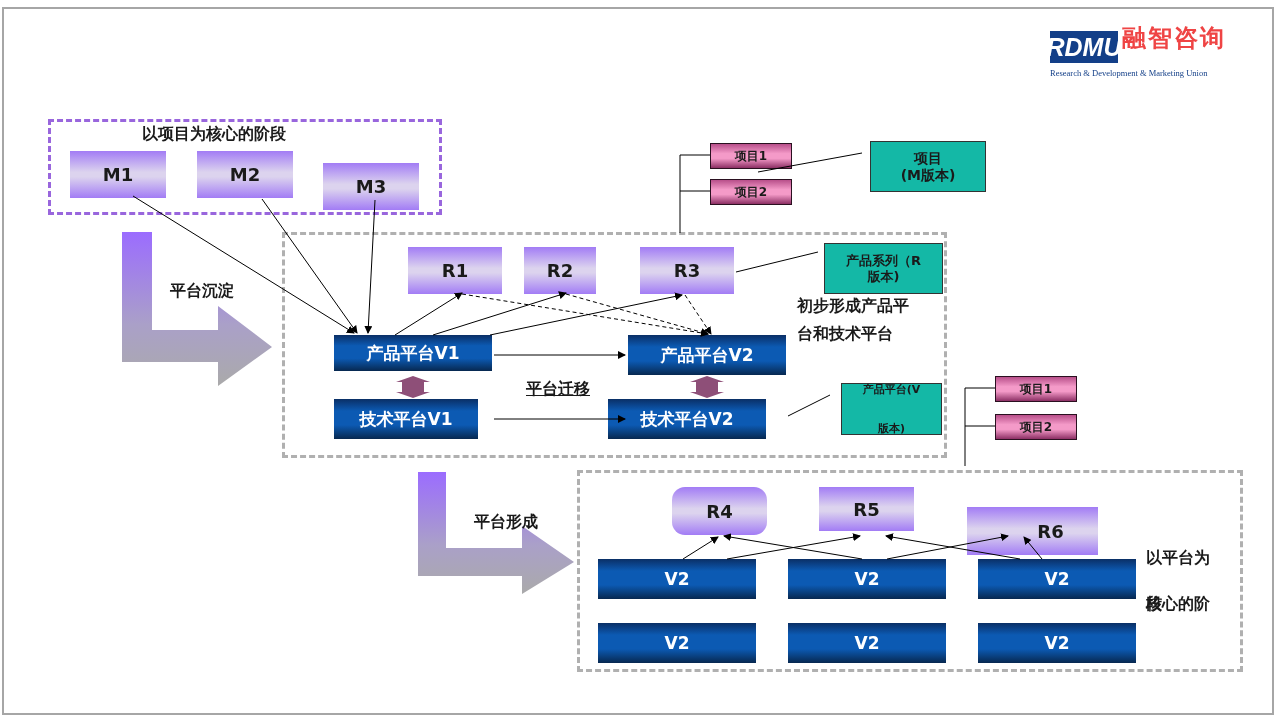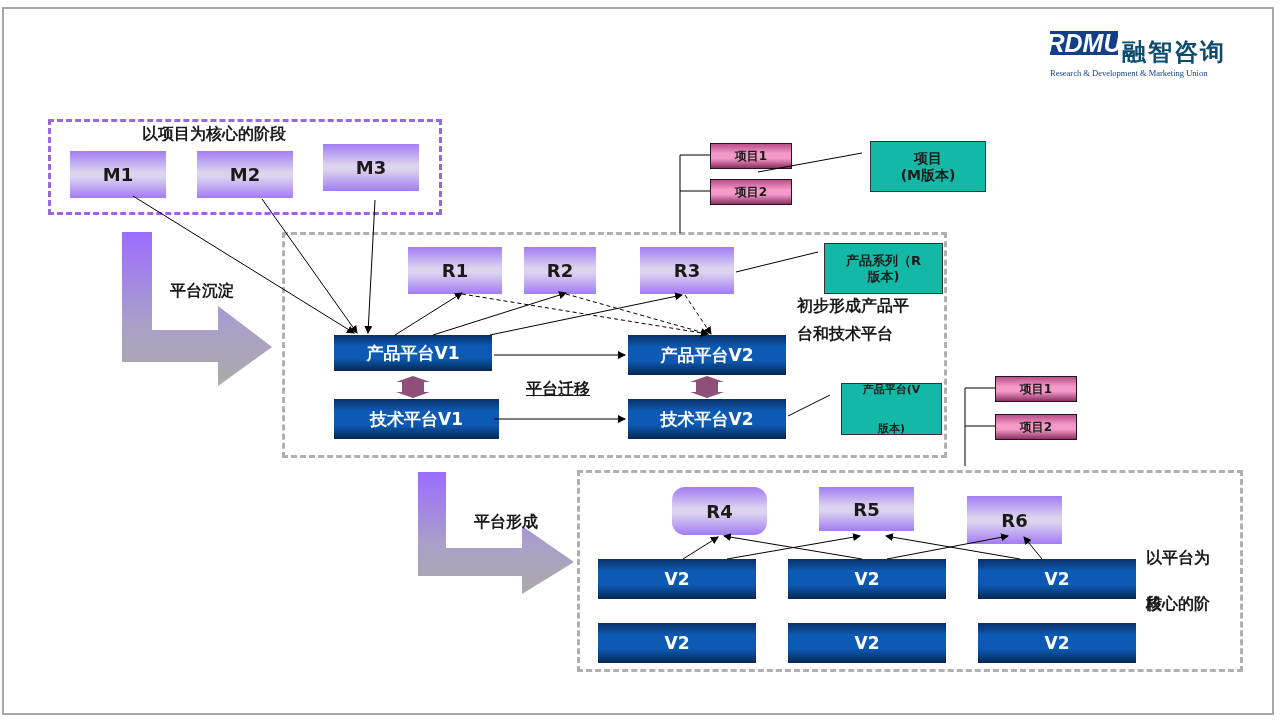--- a/index.html
+++ b/index.html
@@ -16,43 +16,43 @@
       background:linear-gradient(to bottom,#0a2f66 0%,#0c5ab3 30%,#0c5ab3 65%,#072850 100%);
       color:#ffffff; font-weight:bold; font-size:17px; }
     .box-pink { position:absolute; display:flex; align-items:center; justify-content:center;
       background:linear-gradient(to bottom,#b84f8a 0%,#f49ac8 40%,#f49ac8 60%,#8c2f64 100%);
       border:1px solid #2a1020; color:#1a1a1a; font-weight:bold; font-size:12px;text-align:center; }
     .note-yellow { position:absolute; display:flex; align-items:center; justify-content:center; text-align:center;
       background:#14b8a6; border:1px solid #333333; color:#1a1a1a; font-weight:bold; line-height:1.2; }
     .dash-purple { position:absolute; border:3px dashed #9966dd; box-sizing:border-box; }
     .dash-gray { position:absolute; border:3px dashed #b0b0b0; box-sizing:border-box; }
     .label { position:absolute; font-weight:bold; color:#1a1a1a; }
-    .logo-box { position:absolute; left:1050px; top:31px; width:68px; height:24px; background:#133f88;
+    .logo-box { position:absolute; left:1050px; top:31px; width:68px; height:32px; background:#133f88;
       color:#ffffff; font-family:"Liberation Sans", sans-serif; font-weight:bold; font-style:italic;
       font-size:25px; display:flex; align-items:center; justify-content:center; letter-spacing:0px; }
-    .logo-cn { position:absolute; left:1122px; top:36px; font-size:24px; color:#0c4a6e; font-weight:bold;
+    .logo-cn { position:absolute; left:1122px; top:22px; font-size:24px; color:#ef4444; font-weight:bold;
       font-family:"DejaVu Serif", serif; letter-spacing:2px; }
     .logo-sub { position:absolute; left:1050px; top:68px; font-size:8.5px; color:#133f88;
       font-family:"Liberation Serif", serif; white-space:nowrap; }
     .dbl-arrow { position:absolute; width:34px; height:22px; }
   </style>
 </head>
 <body>
 
 <div class="slide-frame"></div>
 
 <div class="logo-box">RDMU</div>
 <div class="logo-cn">融智咨询</div>
 <div class="logo-sub">Research &amp; Development &amp; Marketing Union</div>
 
 <div class="dash-purple" style="left:48px;top:119px;width:394px;height:96px;"></div>
 <div class="label" style="left:142px;top:124px;font-size:16px;">以项目为核心的阶段</div>
 <div class="box-purple" style="left:70px;top:151px;width:96px;height:47px;">M1</div>
 <div class="box-purple" style="left:197px;top:151px;width:96px;height:47px;">M2</div>
-<div class="box-purple" style="left:323px;top:144px;width:96px;height:47px;">M3</div>
+<div class="box-purple" style="left:323px;top:163px;width:96px;height:47px;">M3</div>
 
 <svg class="abs" style="left:118px;top:230px;" width="160" height="160" viewBox="0 0 160 160">
   <defs>
     <linearGradient id="bentGrad1" x1="0" y1="0" x2="0" y2="1">
       <stop offset="0" stop-color="#9b6cff"></stop>
       <stop offset="0.6" stop-color="#aaa0c8"></stop>
       <stop offset="1" stop-color="#aaaaaa"></stop>
     </linearGradient>
   </defs>
   <path d="M4 2 H34 V100 H100 V76 L154 117 L100 156 V132 H4 Z" fill="url(#bentGrad1)"></path>
@@ -72,22 +72,22 @@
 <div class="label" style="left:474px;top:512px;font-size:16px;">平台形成</div>
 
 <div class="dash-gray" style="left:282px;top:232px;width:665px;height:226px;"></div>
 
 <div class="box-purple" style="left:408px;top:247px;width:94px;height:47px;">R1</div>
 <div class="box-purple" style="left:524px;top:247px;width:72px;height:47px;">R2</div>
 <div class="box-purple" style="left:640px;top:247px;width:94px;height:47px;">R3</div>
 
 <div class="box-blue" style="left:334px;top:335px;width:158px;height:36px;">产品平台V1</div>
 <div class="box-blue" style="left:628px;top:335px;width:158px;height:40px;">产品平台V2</div>
-<div class="box-blue" style="left:334px;top:399px;width:165px;height:40px;">技术平台V1</div>
-<div class="box-blue" style="left:628px;top:399px;width:158px;height:40px;">技术平台V2</div>
+<div class="box-blue" style="left:334px;top:399px;width:144px;height:40px;">技术平台V1</div>
+<div class="box-blue" style="left:608px;top:399px;width:158px;height:40px;">技术平台V2</div>
 
 <svg class="dbl-arrow" style="left:396px;top:376px;" viewBox="0 0 34 22">
   <path d="M0 6 L17 0 L34 6 H28 V16 H34 L17 22 L0 16 H6 V6 Z" fill="#8e4f78"></path>
 </svg>
 <svg class="dbl-arrow" style="left:690px;top:376px;" viewBox="0 0 34 22">
   <path d="M0 6 L17 0 L34 6 H28 V16 H34 L17 22 L0 16 H6 V6 Z" fill="#8e4f78"></path>
 </svg>
 
 <div class="label" style="left:526px;top:379px;font-size:16px;text-decoration:underline;">平台迁移</div>
 <div class="label" style="left:797px;top:296px;font-size:16px;">初步形成产品平</div>
@@ -109,21 +109,21 @@
 </div>
 <div class="note-yellow" style="left:841px;top:383px;width:99px;height:50px;font-size:11px;flex-direction:column;gap:25px;">
   <span>产品平台(V</span>
   <span>版本)</span>
 </div>
 
 <div class="dash-gray" style="left:577px;top:470px;width:666px;height:202px;"></div>
 
 <div class="box-purple" style="left:672px;top:487px;width:95px;height:48px;border-radius:13px;">R4</div>
 <div class="box-purple" style="left:819px;top:487px;width:95px;height:44px;">R5</div>
-<div class="box-purple" style="left:967px;top:496px;width:95px;height:48px;">R6</div>
+<div class="box-purple" style="left:967px;top:507px;width:95px;height:48px;padding-left:36px;">R6</div>
 
 <div class="box-blue" style="left:598px;top:559px;width:158px;height:40px;">V2</div>
 <div class="box-blue" style="left:788px;top:559px;width:158px;height:40px;">V2</div>
 <div class="box-blue" style="left:978px;top:559px;width:158px;height:40px;">V2</div>
 <div class="box-blue" style="left:598px;top:623px;width:158px;height:40px;">V2</div>
 <div class="box-blue" style="left:788px;top:623px;width:158px;height:40px;">V2</div>
 <div class="box-blue" style="left:978px;top:623px;width:158px;height:40px;">V2</div>
 
 <div class="label" style="left:1146px;top:548px;font-size:16px;text-align:right;">以平台为</div>
 <div class="label" style="left:1146px;top:581px;font-size:16px;margin-top:13px;">核心的阶</div>

